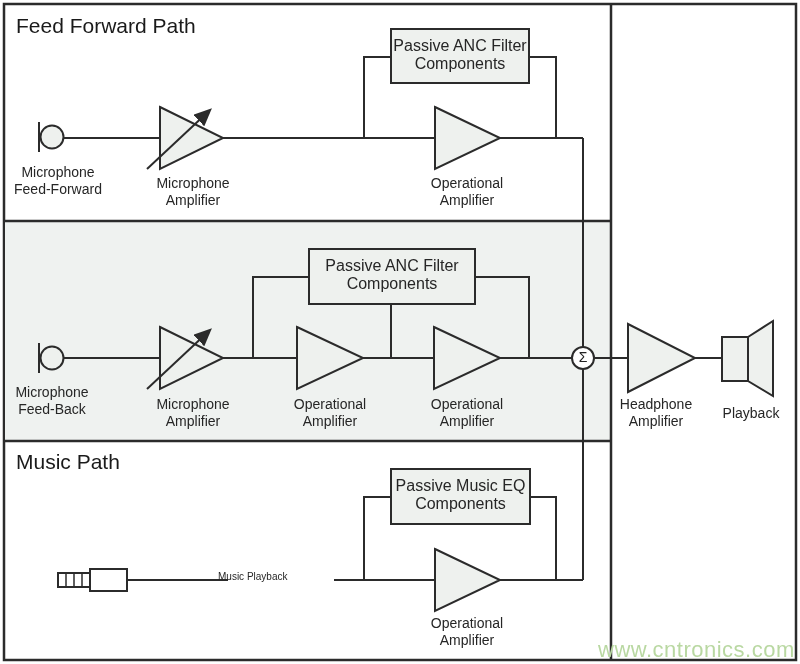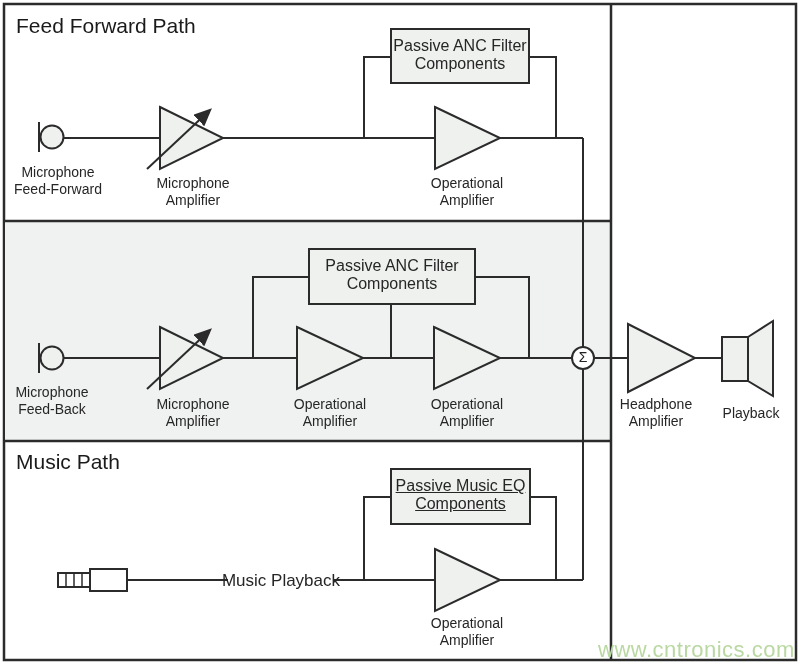--- a/index.html
+++ b/index.html
@@ -44,22 +44,21 @@
     width: 22px; height: 22px;
     line-height: 22px;
     text-align: center;
     font-size: 14px;
     color: #222222;
   }
   .inline-lbl {
     position: absolute;
     left: 218px; top: 571px;
     width: 126px;
-    text-align: center;
-    font-size: 17px;
+    font-size: 10px;
     color: #262626;
   }
   .watermark {
     position: absolute;
     left: 598px; top: 637px;
     width: 188px;
     text-align: right;
     font-size: 22px;
     letter-spacing: 0.5px;
   }
@@ -155,20 +154,20 @@
 Amplifier</div>
   <div class="lbl" style="left:417px; top:396px; width:100px;">Operational
 Amplifier</div>
 
   <div class="sigma">Σ</div>
   <div class="lbl" style="left:606px; top:396px; width:100px;">Headphone
 Amplifier</div>
   <div class="lbl" style="left:703px; top:405px; width:96px;">Playback</div>
 
   <div class="inline-lbl">Music Playback</div>
-  <div class="boxlbl" style="left:391px; top:477px; width:139px;text-decoration:underline;">Passive Music EQ
+  <div class="boxlbl" style="left:391px; top:477px; width:139px;">Passive Music EQ
 Components</div>
   <div class="lbl" style="left:417px; top:615px; width:100px;">Operational
 Amplifier</div>
 
   <div class="watermark" style="color:#b9d8a2;">www.cntronics.com</div>
 
 </div>
 
 </body></html>

